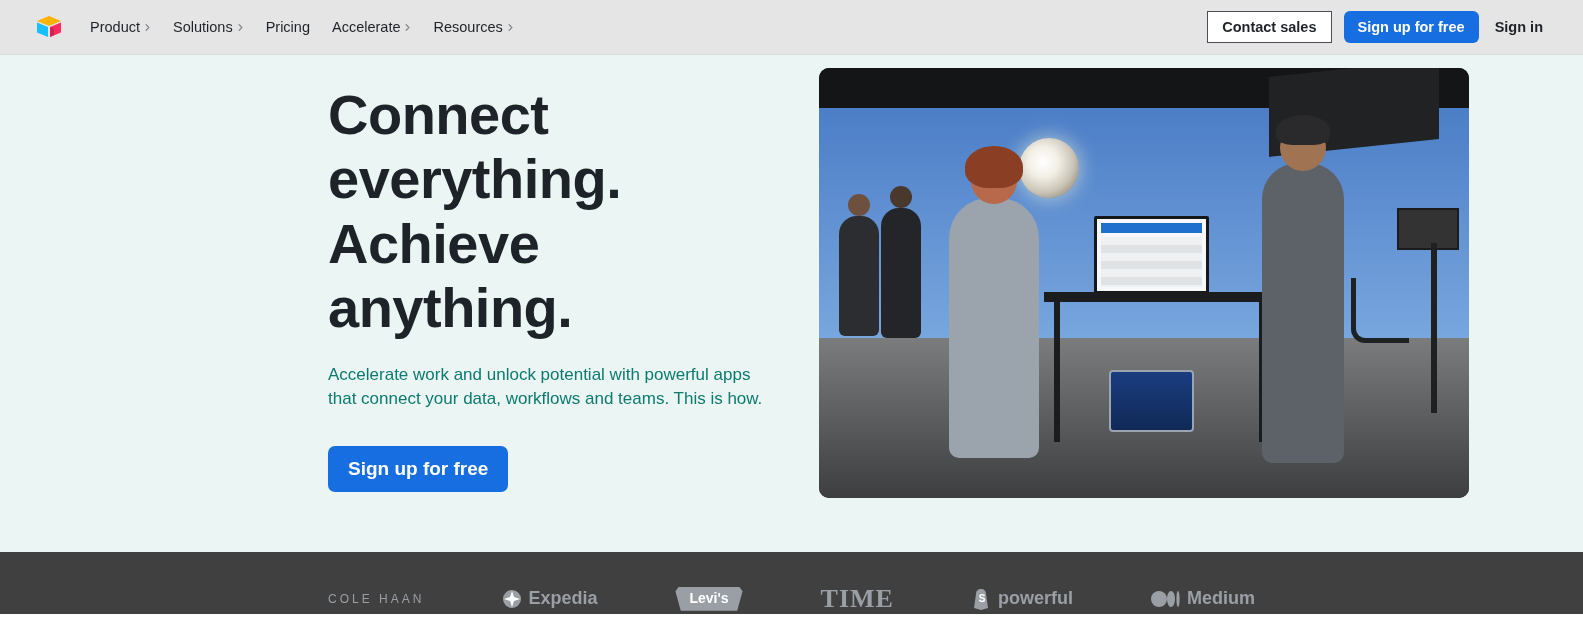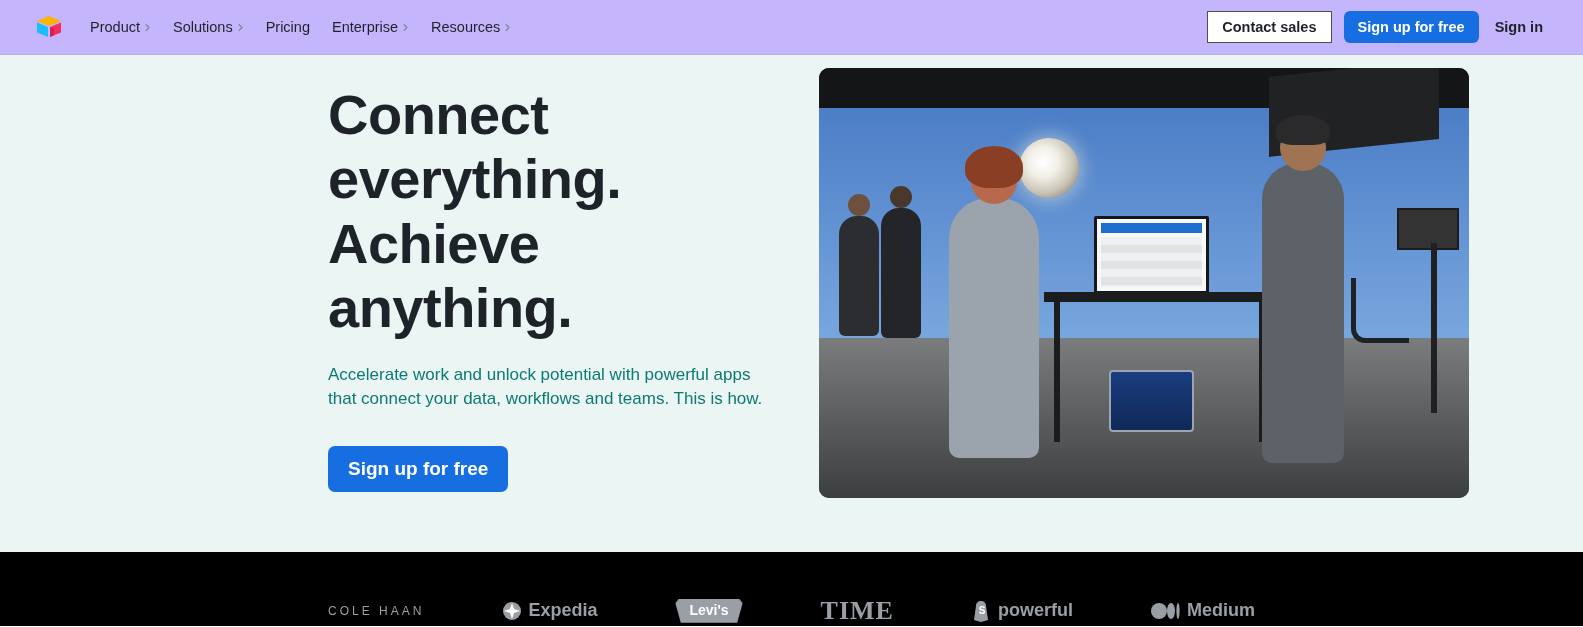--- a/index.html
+++ b/index.html
@@ -9,21 +9,21 @@
     background: #fff;
     color: #1a1f23;
   }
   
   .nav {
     display: flex;
     align-items: center;
     height: 55px;
     padding: 0 36px;
     border-bottom: 1px solid rgba(0,0,0,0.04);
-    background: #c4b5fd;
+    background: #e5e5e5;
   }
   .logo { display: flex; align-items: center; margin-right: 28px; }
   .logo svg { width: 26px; height: 22px; }
   .nav-links { display: flex; align-items: center; gap: 22px; }
   .nav-item {
     display: inline-flex;
     align-items: center;
     gap: 4px;
     font-size: 14.5px;
     font-weight: 500;
@@ -134,22 +134,22 @@
   .hi-extra1{position:absolute;top:148px;left:20px;width:40px;height:120px;background:#2b2d30;border-radius:18px 18px 6px 6px;}
   .hi-extra1::before{content:"";position:absolute;top:-22px;left:9px;width:22px;height:22px;background:#6d513e;border-radius:50%;}
   .hi-extra2{position:absolute;top:140px;left:62px;width:40px;height:130px;background:#232528;border-radius:18px 18px 6px 6px;}
   .hi-extra2::before{content:"";position:absolute;top:-22px;left:9px;width:22px;height:22px;background:#4a382c;border-radius:50%;}
   .hi-tvright{position:absolute;top:140px;right:10px;width:62px;height:42px;background:#333;border:2px solid #1a1c1e;}
   .hi-tripod{position:absolute;top:175px;right:32px;width:6px;height:170px;background:#1e2022;}
   .hi-bike{position:absolute;top:210px;right:60px;width:58px;height:65px;border-left:5px solid #1f2225;border-bottom:5px solid #1f2225;border-radius:0 0 0 14px;}
 
   
   .logos {
-    background:#000000;
-    padding: 44px 0 0 0;
+    background:#404040;
+    padding: 32px 0 0 0;
   }
   .logos-inner {
     width: 1355px;
     margin: 0 auto;
     padding: 0 214px 0 214px;
     display: flex;
     justify-content: space-between;
     align-items: center;
   }
   .brand-logo {
@@ -195,21 +195,21 @@
     <a class="nav-item">
       <span>Solutions</span>
       <svg class="chev" viewBox="0 0 10 10">
           <path d="M3 1l4 4-4 4" stroke="#7a7f85" stroke-width="1.6" fill="none" stroke-linecap="round"></path>
         </svg>
     </a>
     <a class="nav-item">
       <span>Pricing</span>
     </a>
     <a class="nav-item">
-      <span>Enterprise</span>
+      <span>Accelerate</span>
       <svg class="chev" viewBox="0 0 10 10">
           <path d="M3 1l4 4-4 4" stroke="#7a7f85" stroke-width="1.6" fill="none" stroke-linecap="round"></path>
         </svg>
     </a>
     <a class="nav-item">
       <span>Resources</span>
       <svg class="chev" viewBox="0 0 10 10">
           <path d="M3 1l4 4-4 4" stroke="#7a7f85" stroke-width="1.6" fill="none" stroke-linecap="round"></path>
         </svg>
     </a>

